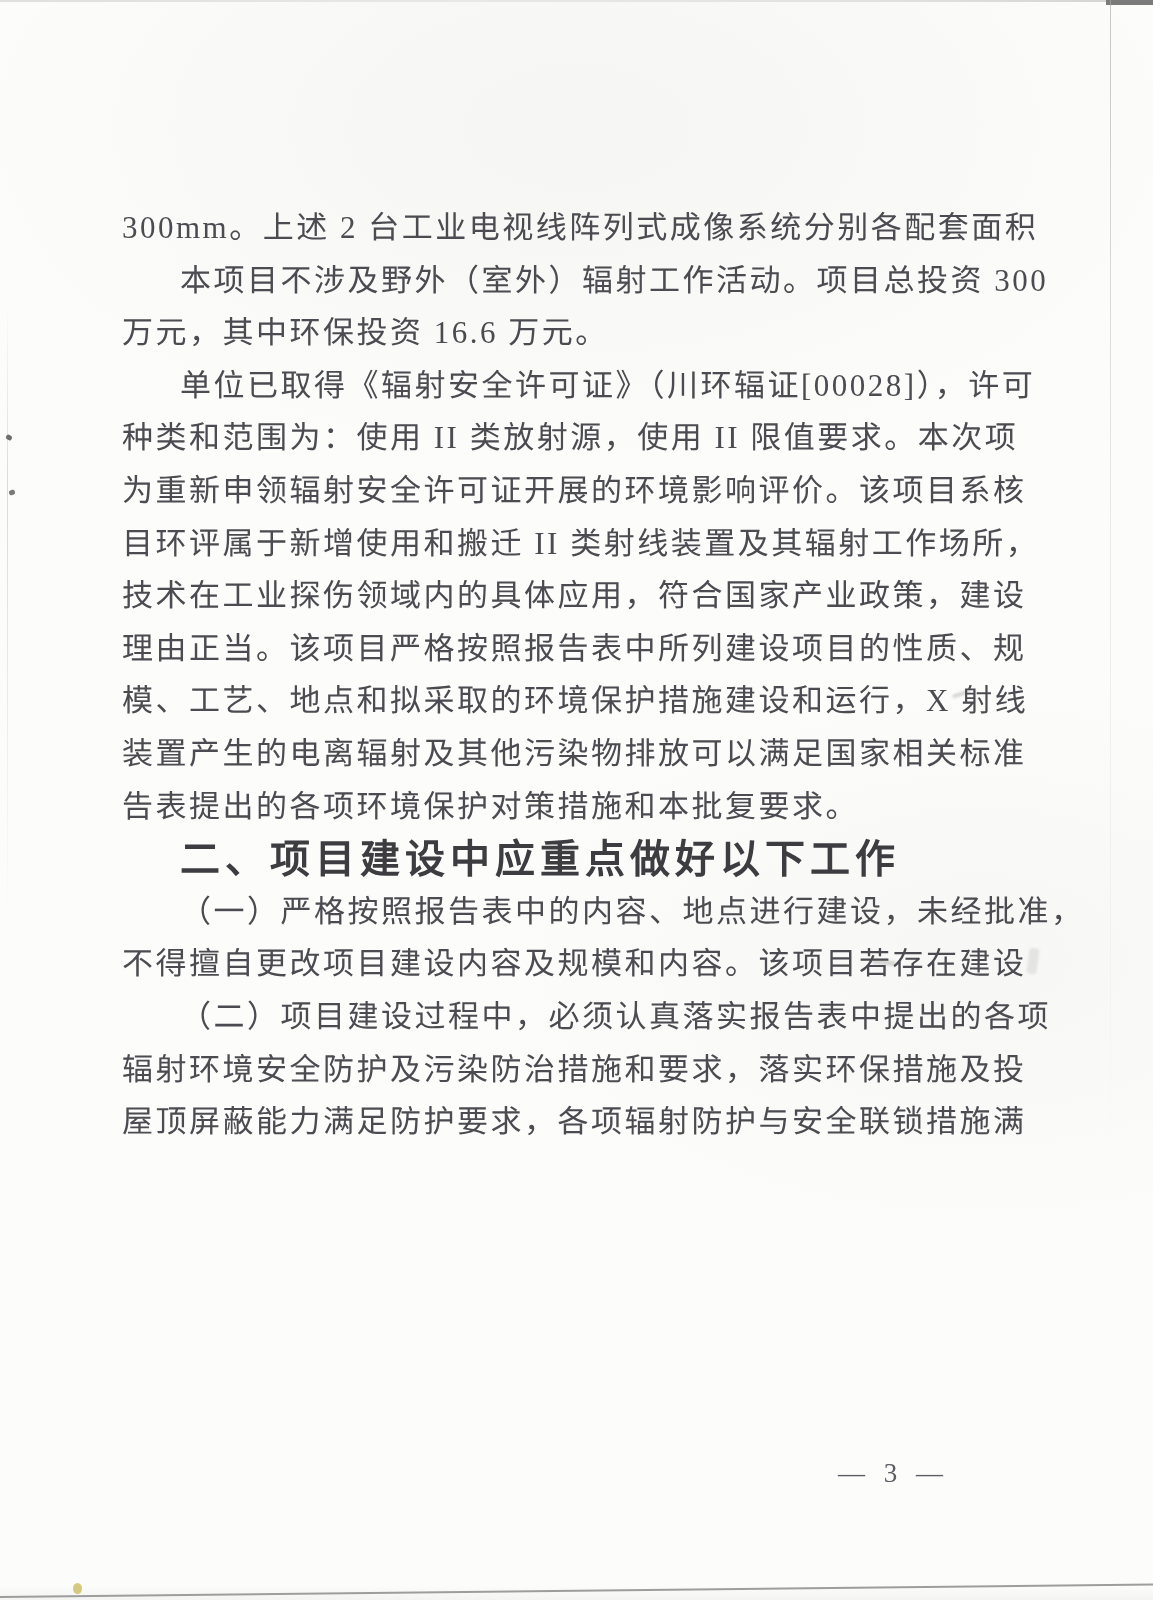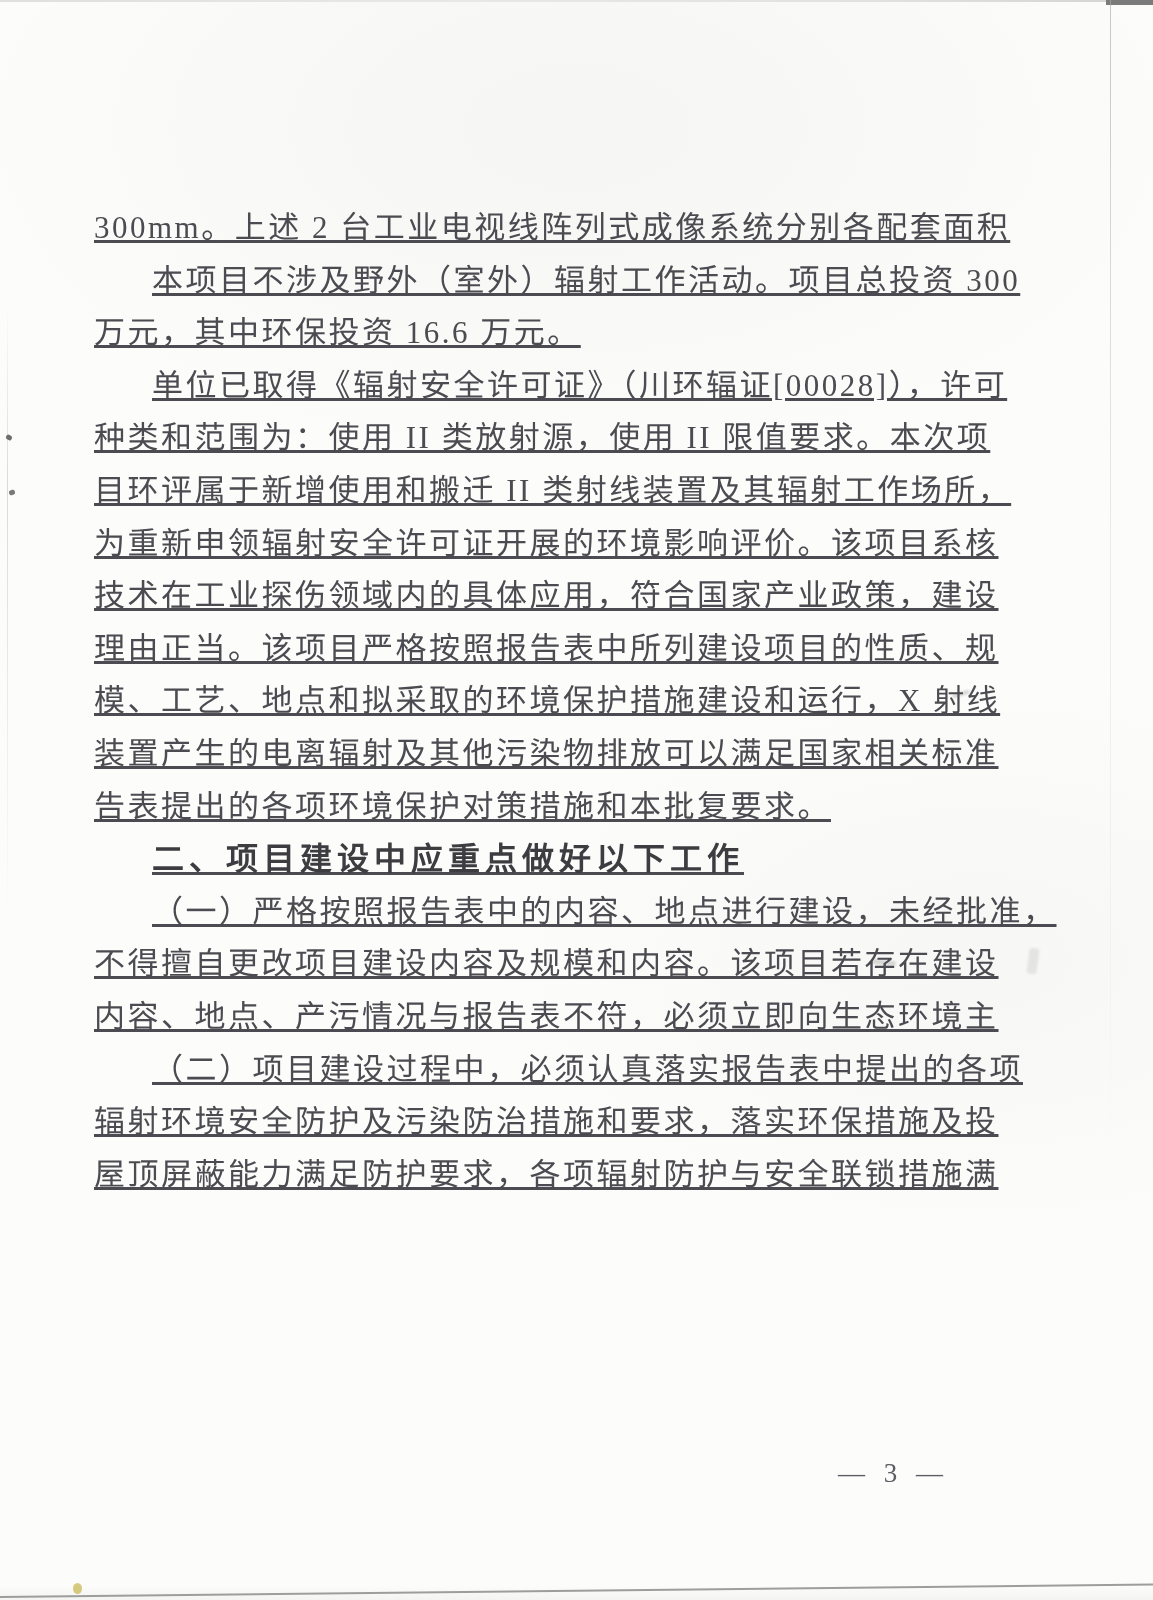--- a/index.html
+++ b/index.html
@@ -22,45 +22,44 @@
     inset: 0;
     background:
       radial-gradient(ellipse 900px 500px at 50% 8%, rgba(225,225,222,0.25), rgba(0,0,0,0) 70%),
       radial-gradient(ellipse 700px 400px at 85% 60%, rgba(228,228,226,0.22), rgba(0,0,0,0) 70%);
     pointer-events: none;
   }
 
   
   .content {
     position: absolute;
-    left: 94px;
+    left: 122px;
     top: 205px;
     width: 830px;
     color: #4b4b51;
     font-size: 31px;
-    text-decoration: underline;
   }
   .line {
     height: 52.6px;
     line-height: 46px;
     letter-spacing: 2.5px;
     text-align: justify;
     text-align-last: justify;
     text-justify: inter-character;
     white-space: nowrap;
   }
   .line.end {
     text-align-last: left;
     white-space: normal;
   }
   .line.indent { padding-left: 58px; }
   .line.heading {
     font-family: "Liberation Sans", "DejaVu Sans", sans-serif;
     font-weight: 700;
-    font-size: 32px;
+    font-size: 40px;
     color: #3c3c41;
     letter-spacing: 5px;
     text-align-last: left;
   }
 
   
   .page-number {
     position: absolute;
     left: 838px;
     top: 1458px;
@@ -131,31 +130,30 @@
   <div class="smudge m1"></div>
   <div class="smudge m2"></div>
   <div class="smudge m3"></div>
 
   <div class="content">
     <div class="line">300mm。上述 2 台工业电视线阵列式成像系统分别各配套面积</div>
     <div class="line indent">本项目不涉及野外（室外）辐射工作活动。项目总投资 300</div>
     <div class="line end">万元，其中环保投资 16.6 万元。</div>
     <div class="line indent">单位已取得《辐射安全许可证》（川环辐证[00028]），许可</div>
     <div class="line">种类和范围为：使用 II 类放射源，使用 II 限值要求。本次项</div>
+    <div class="line">为重新申领辐射安全许可证开展的环境影响评价。该项目系核</div>
     <div class="line">目环评属于新增使用和搬迁 II 类射线装置及其辐射工作场所，</div>
-    <div class="line">为重新申领辐射安全许可证开展的环境影响评价。该项目系核</div>
     <div class="line">技术在工业探伤领域内的具体应用，符合国家产业政策，建设</div>
     <div class="line">理由正当。该项目严格按照报告表中所列建设项目的性质、规</div>
     <div class="line">模、工艺、地点和拟采取的环境保护措施建设和运行，X 射线</div>
     <div class="line">装置产生的电离辐射及其他污染物排放可以满足国家相关标准</div>
     <div class="line end">告表提出的各项环境保护对策措施和本批复要求。</div>
     <div class="line heading indent">二、项目建设中应重点做好以下工作</div>
     <div class="line indent">（一）严格按照报告表中的内容、地点进行建设，未经批准，</div>
     <div class="line">不得擅自更改项目建设内容及规模和内容。该项目若存在建设</div>
-    <div class="line">内容、地点、产污情况与报告表不符，必须立即向生态环境主</div>
     <div class="line indent">（二）项目建设过程中，必须认真落实报告表中提出的各项</div>
     <div class="line">辐射环境安全防护及污染防治措施和要求，落实环保措施及投</div>
     <div class="line">屋顶屏蔽能力满足防护要求，各项辐射防护与安全联锁措施满</div>
   </div>
 
   <div class="page-number">— 3 —</div>
 
   <div class="below-edge"></div>
   <div class="edge-bottom"></div>
   <div class="speck s3"></div>

